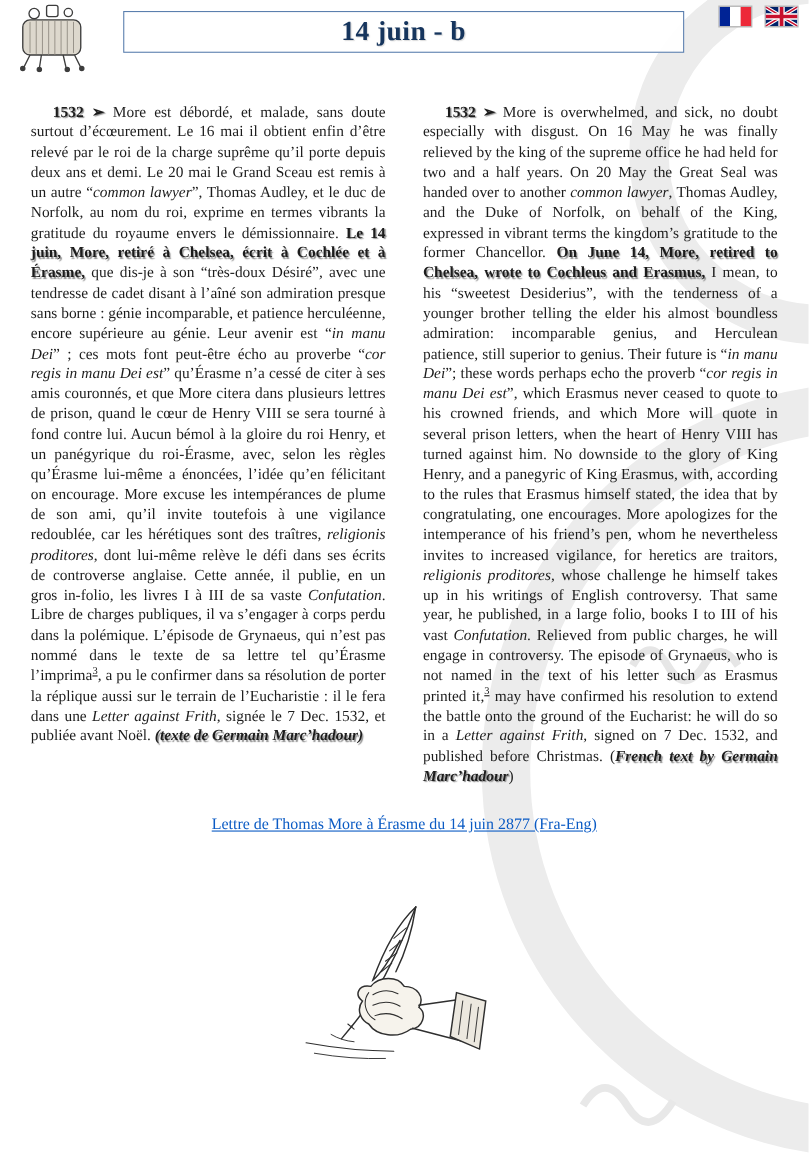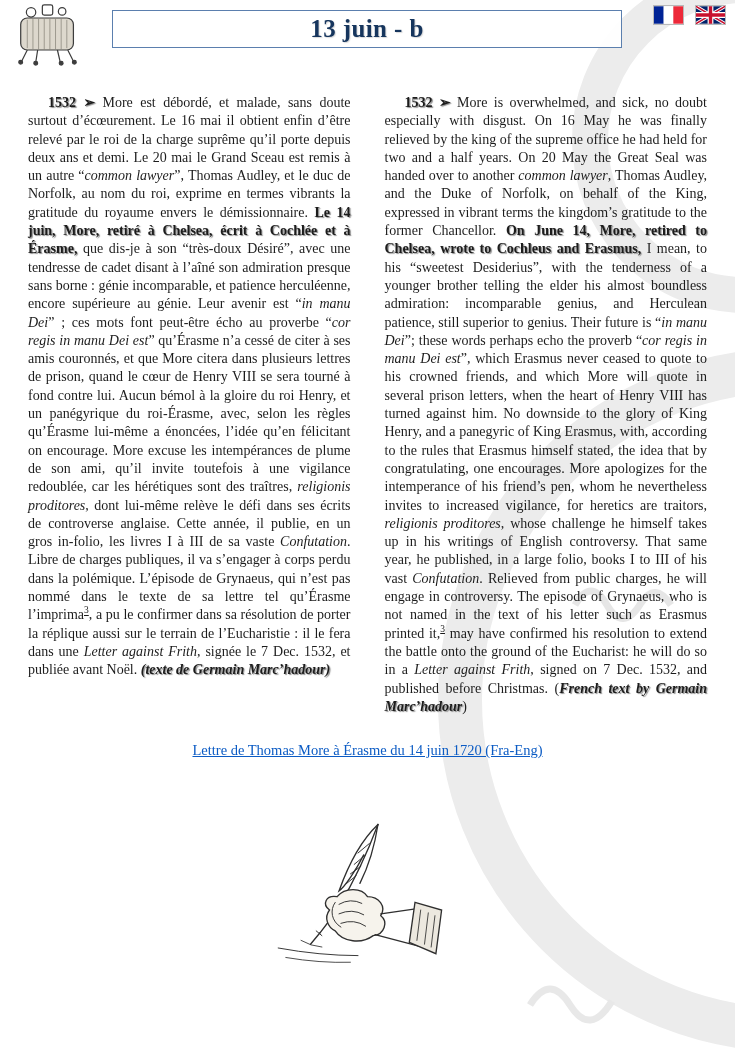--- a/index.html
+++ b/index.html
@@ -72,21 +72,21 @@
           <path d="M20 51 L14 63 M31 51 L29 64 M52 51 L55 64 M63 51 L69 63"></path>
           <circle cx="13" cy="64" r="2" fill="#3d3d3d"></circle>
           <circle cx="29" cy="65" r="2" fill="#3d3d3d"></circle>
           <circle cx="56" cy="65" r="2" fill="#3d3d3d"></circle>
           <circle cx="70" cy="64" r="2" fill="#3d3d3d"></circle>
         </g>
       </svg>
     </div>
 
     <div class="title-box">
-      <span>13 juin - b</span>
+      <span>14 juin - b</span>
     </div>
 
     <div class="flags">
       <svg class="flag" viewBox="0 0 30 18">
         <rect width="10" height="18" fill="#002395"></rect>
         <rect x="10" width="10" height="18" fill="#ffffff"></rect>
         <rect x="20" width="10" height="18" fill="#ed2939"></rect>
       </svg>
       <svg class="flag" viewBox="0 0 60 36">
         <rect width="60" height="36" fill="#012169"></rect>
@@ -97,21 +97,21 @@
       </svg>
     </div>
   </div>
 
   <div class="columns">
     <p class="col"><span class="run-b">1532 ➢ </span><span class="run-n">More est débordé, et malade, sans doute surtout d’écœurement. Le 16 mai il obtient enfin d’être relevé par le roi de la charge suprême qu’il porte depuis deux ans et demi. Le 20 mai le Grand Sceau est remis à un autre “</span><span class="run-i">common lawyer</span><span class="run-n">”, Thomas Audley, et le duc de Norfolk, au nom du roi, exprime en termes vibrants la gratitude du royaume envers le démissionnaire. </span><span class="run-b">Le 14 juin, More, retiré à Chelsea, écrit à Cochlée et à Érasme,</span><span class="run-n"> que dis-je à son “très-doux Désiré”, avec une tendresse de cadet disant à l’aîné son admiration presque sans borne : génie incomparable, et patience herculéenne, encore supérieure au génie. Leur avenir est “</span><span class="run-i">in manu Dei</span><span class="run-n">” ; ces mots font peut-être écho au proverbe “</span><span class="run-i">cor regis in manu Dei est</span><span class="run-n">” qu’Érasme n’a cessé de citer à ses amis couronnés, et que More citera dans plusieurs lettres de prison, quand le cœur de Henry VIII se sera tourné à fond contre lui. Aucun bémol à la gloire du roi Henry, et un panégyrique du roi-Érasme, avec, selon les règles qu’Érasme lui-même a énoncées, l’idée qu’en félicitant on encourage. More excuse les intempérances de plume de son ami, qu’il invite toutefois à une vigilance redoublée, car les hérétiques sont des traîtres, </span><span class="run-i">religionis proditores</span><span class="run-n">, dont lui-même relève le défi dans ses écrits de controverse anglaise. Cette année, il publie, en un gros in-folio, les livres I à III de sa vaste </span><span class="run-i">Confutation</span><span class="run-n">. Libre de charges publiques, il va s’engager à corps perdu dans la polémique. L’épisode de Grynaeus, qui n’est pas nommé dans le texte de sa lettre tel qu’Érasme l’imprima</span><sup class="run-sup">3</sup><span class="run-n">, a pu le confirmer dans sa résolution de porter la réplique aussi sur le terrain de l’Eucharistie : il le fera dans une </span><span class="run-i">Letter against Frith</span><span class="run-n">, signée le 7 Dec. 1532, et publiée avant Noël. </span><span class="run-bi">(texte de Germain Marc’hadour)</span></p>
     <p class="col"><span class="run-b">1532 ➢ </span><span class="run-n">More is overwhelmed, and sick, no doubt especially with disgust. On 16 May he was finally relieved by the king of the supreme office he had held for two and a half years. On 20 May the Great Seal was handed over to another </span><span class="run-i">common lawyer</span><span class="run-n">, Thomas Audley, and the Duke of Norfolk, on behalf of the King, expressed in vibrant terms the kingdom’s gratitude to the former Chancellor. </span><span class="run-b">On June 14, More, retired to Chelsea, wrote to Cochleus and Erasmus,</span><span class="run-n"> I mean, to his “sweetest Desiderius”, with the tenderness of a younger brother telling the elder his almost boundless admiration: incomparable genius, and Herculean patience, still superior to genius. Their future is “</span><span class="run-i">in manu Dei</span><span class="run-n">”; these words perhaps echo the proverb “</span><span class="run-i">cor regis in manu Dei est</span><span class="run-n">”, which Erasmus never ceased to quote to his crowned friends, and which More will quote in several prison letters, when the heart of Henry VIII has turned against him. No downside to the glory of King Henry, and a panegyric of King Erasmus, with, according to the rules that Erasmus himself stated, the idea that by congratulating, one encourages. More apologizes for the intemperance of his friend’s pen, whom he nevertheless invites to increased vigilance, for heretics are traitors, </span><span class="run-i">religionis proditores</span><span class="run-n">, whose challenge he himself takes up in his writings of English controversy. That same year, he published, in a large folio, books I to III of his vast </span><span class="run-i">Confutation</span><span class="run-n">. Relieved from public charges, he will engage in controversy. The episode of Grynaeus, who is not named in the text of his letter such as Erasmus printed it,</span><sup class="run-sup">3</sup><span class="run-n"> may have confirmed his resolution to extend the battle onto the ground of the Eucharist: he will do so in a </span><span class="run-i">Letter against Frith</span><span class="run-n">, signed on 7 Dec. 1532, and published before Christmas. (</span><span class="run-bi">French text by Germain Marc’hadour</span><span class="run-n">)</span></p>
   </div>
 
   <div class="link-row">
-    <a href="#">Lettre de Thomas More à Érasme du 14 juin 1720 (Fra-Eng)</a>
+    <a href="#">Lettre de Thomas More à Érasme du 14 juin 2877 (Fra-Eng)</a>
   </div>
 
   <div class="hand-image">
     <svg viewBox="0 0 220 160" width="215" height="152">
       <g stroke="#2f2f2f" stroke-width="1.4" fill="none" stroke-linecap="round">
         <path d="M121 10 C 112 34, 98 66, 80 96"></path>
         <path d="M121 10 C 104 26, 90 52, 80 80 C 86 76, 98 58, 106 42"></path>
         <path d="M121 10 C 118 30, 112 52, 102 72"></path>
         <path d="M112 30 L100 40 M108 42 L96 52 M103 54 L92 62 M98 64 L88 72" stroke-width="1"></path>
         <path d="M80 96 C 74 106, 68 114, 60 124"></path>

